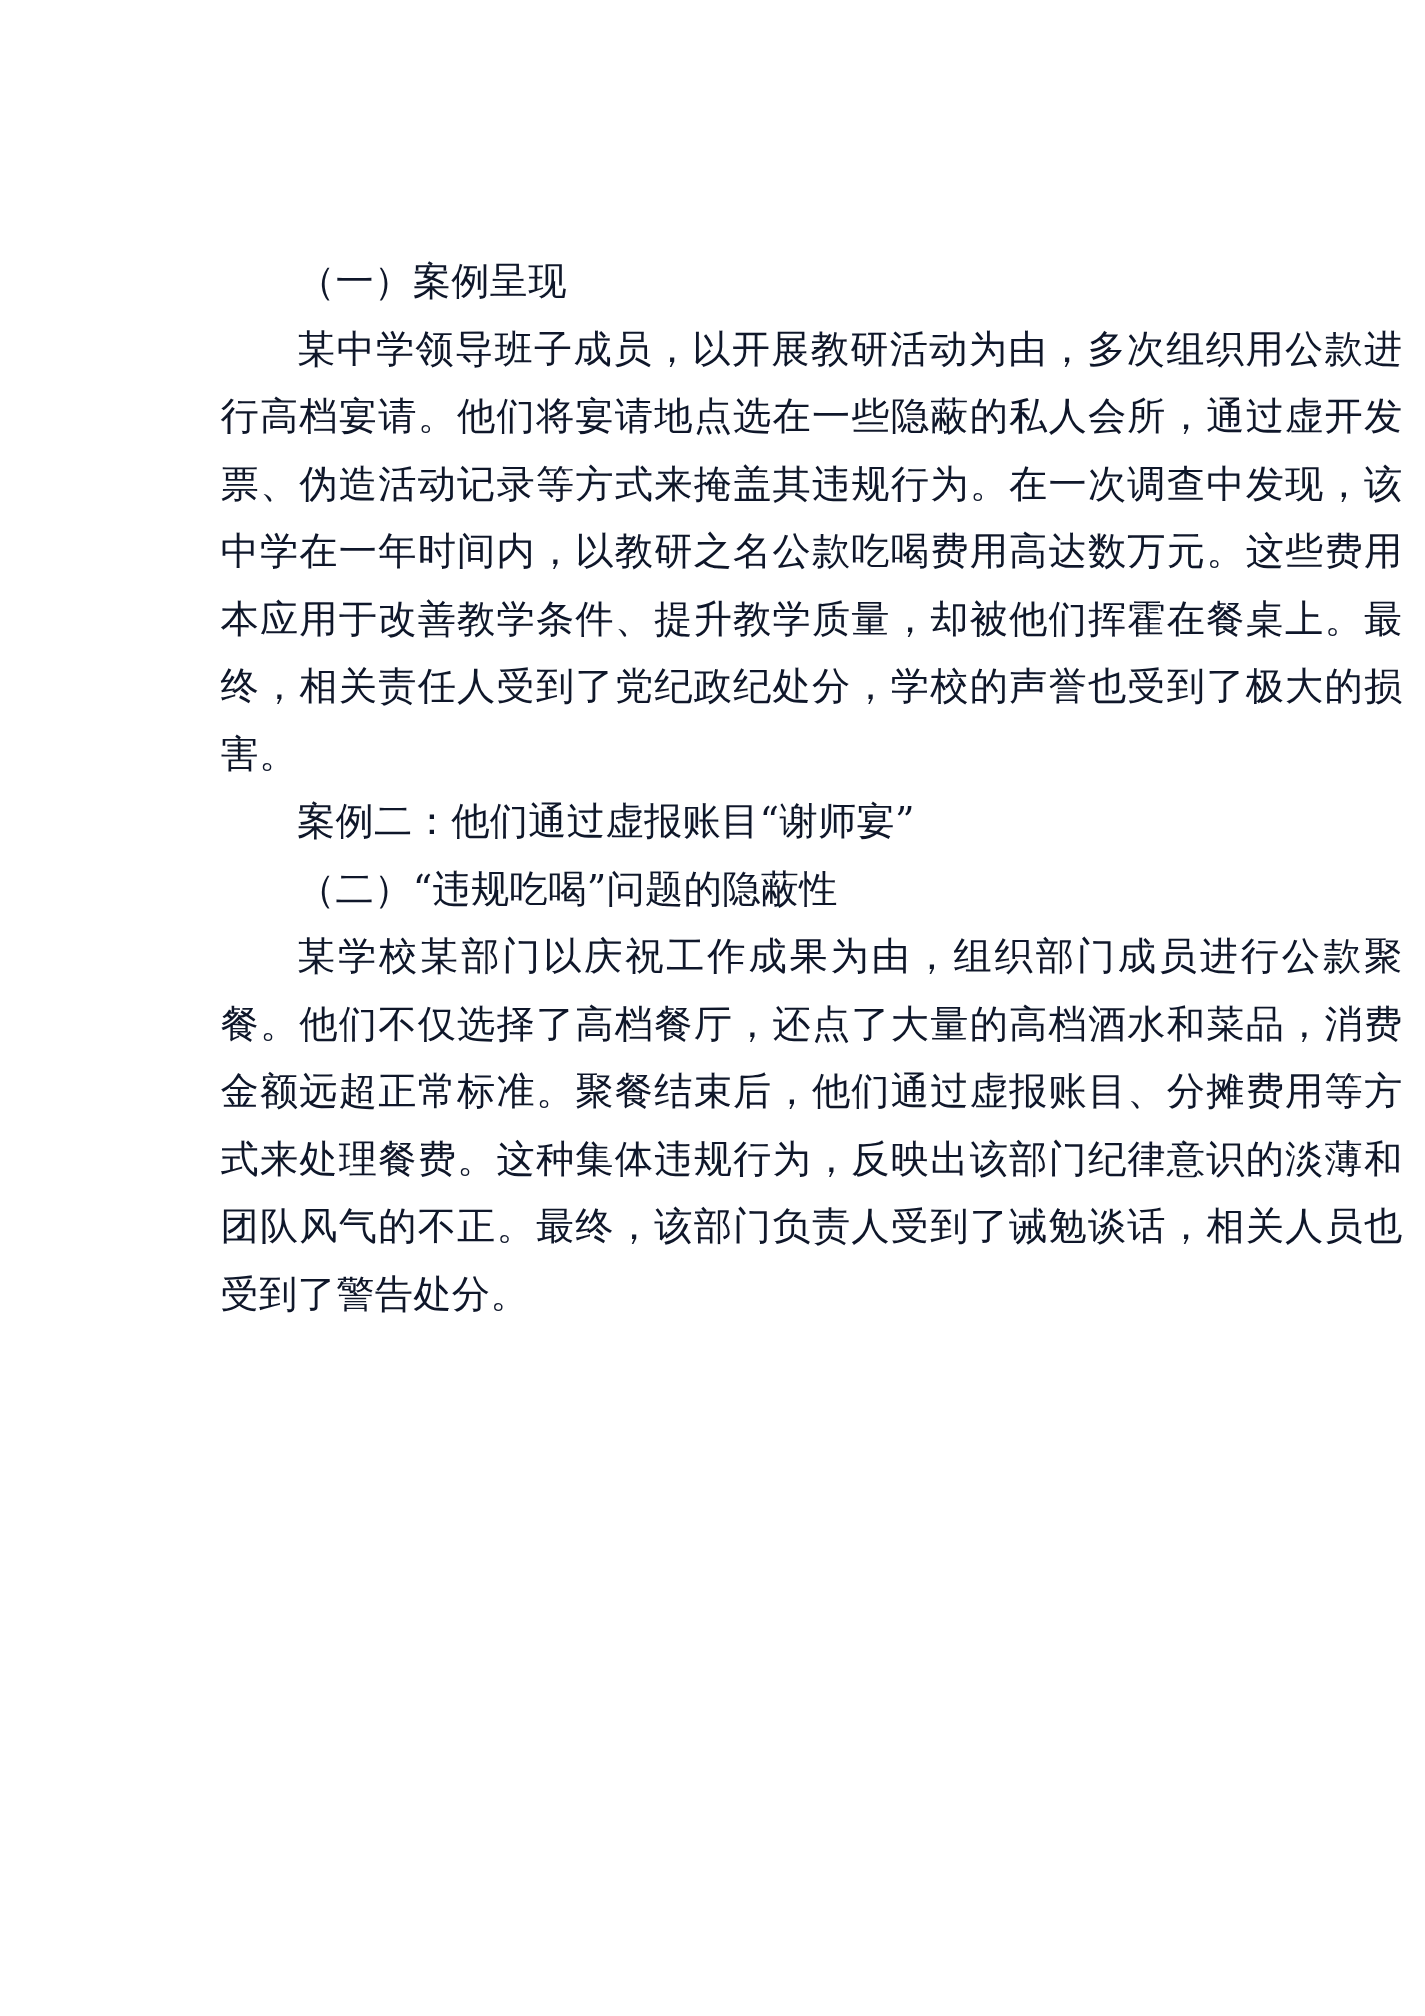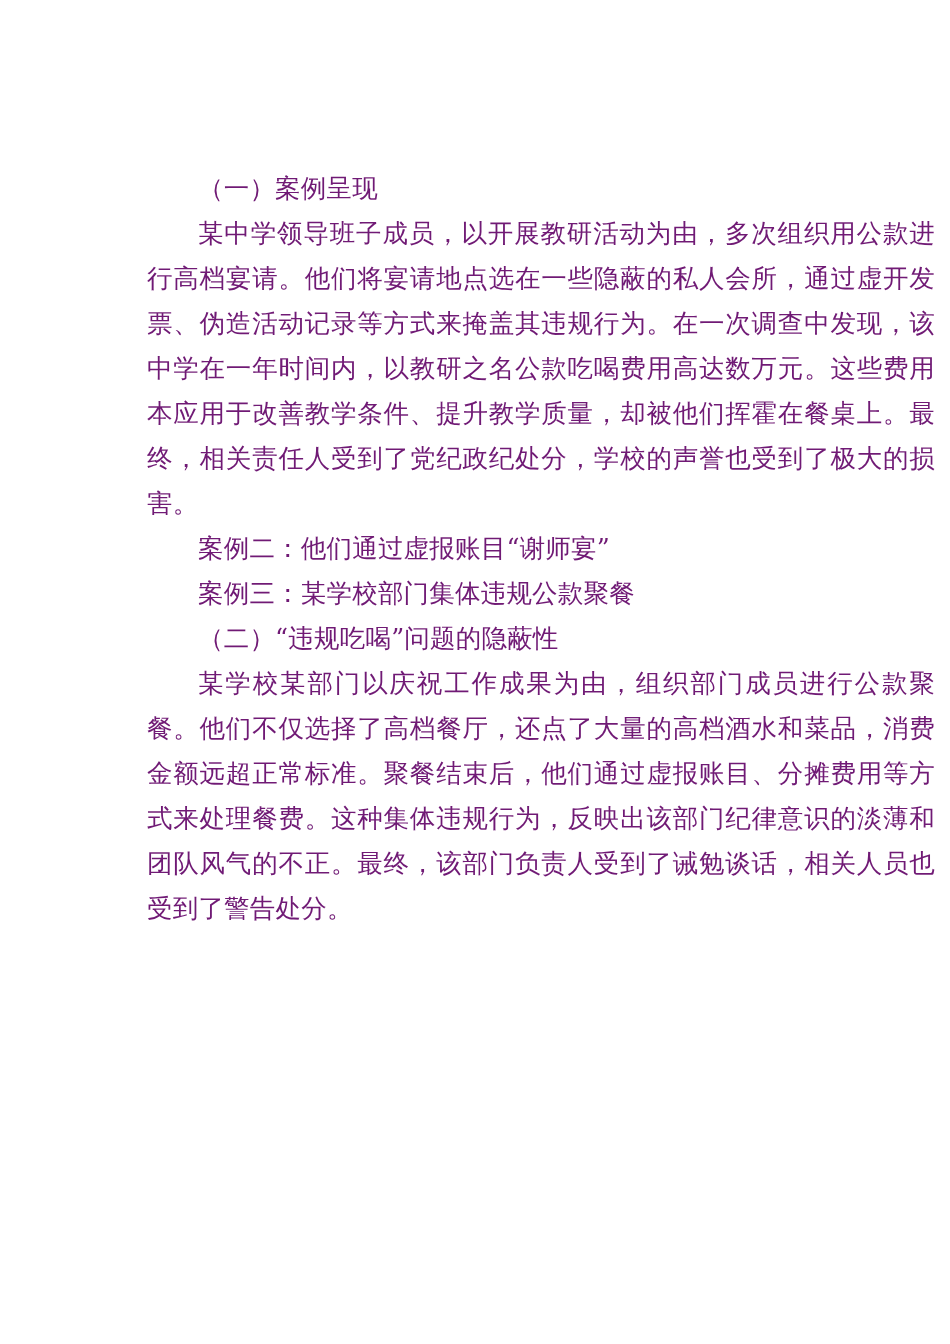--- a/index.html
+++ b/index.html
@@ -27,21 +27,21 @@
   #content {
     position: absolute;
     left: 147px;
     top: 166px;
     width: 788px;
   }
 
   .para {
     margin: 0;
     padding: 0;
-    color: #701a75;
+    color: #0f172a;
     font-size: 25.5px;
     line-height: 45px;
     letter-spacing: 0.2px;
     text-align: justify;
     text-justify: inter-character;
     word-break: break-all;
     font-family: "DejaVu Serif", "Liberation Serif", serif;
     font-weight: 400;
   }
 
@@ -65,20 +65,19 @@
   <div id="content">
 
     <p class="para indent heading">（一）案例呈现</p>
 
 
     <p class="para indent">某中学领导班子成员，以开展教研活动为由，多次组织用公款进行高档宴请。他们将宴请地点选在一些隐蔽的私人会所，通过虚开发票、伪造活动记录等方式来掩盖其违规行为。在一次调查中发现，该中学在一年时间内，以教研之名公款吃喝费用高达数万元。这些费用本应用于改善教学条件、提升教学质量，却被他们挥霍在餐桌上。最终，相关责任人受到了党纪政纪处分，学校的声誉也受到了极大的损害。</p>
 
     <p class="para indent heading">案例二：他们通过虚报账目“谢师宴”</p>
 
 
-    <p class="para indent heading">案例三：某学校部门集体违规公款聚餐</p>
 
     <p class="para indent heading">（二）“违规吃喝”问题的隐蔽性</p>
 
     <p class="para indent">某学校某部门以庆祝工作成果为由，组织部门成员进行公款聚餐。他们不仅选择了高档餐厅，还点了大量的高档酒水和菜品，消费金额远超正常标准。聚餐结束后，他们通过虚报账目、分摊费用等方式来处理餐费。这种集体违规行为，反映出该部门纪律意识的淡薄和团队风气的不正。最终，该部门负责人受到了诫勉谈话，相关人员也受到了警告处分。</p>
 
   </div>
 </div>
 
 </body></html>

